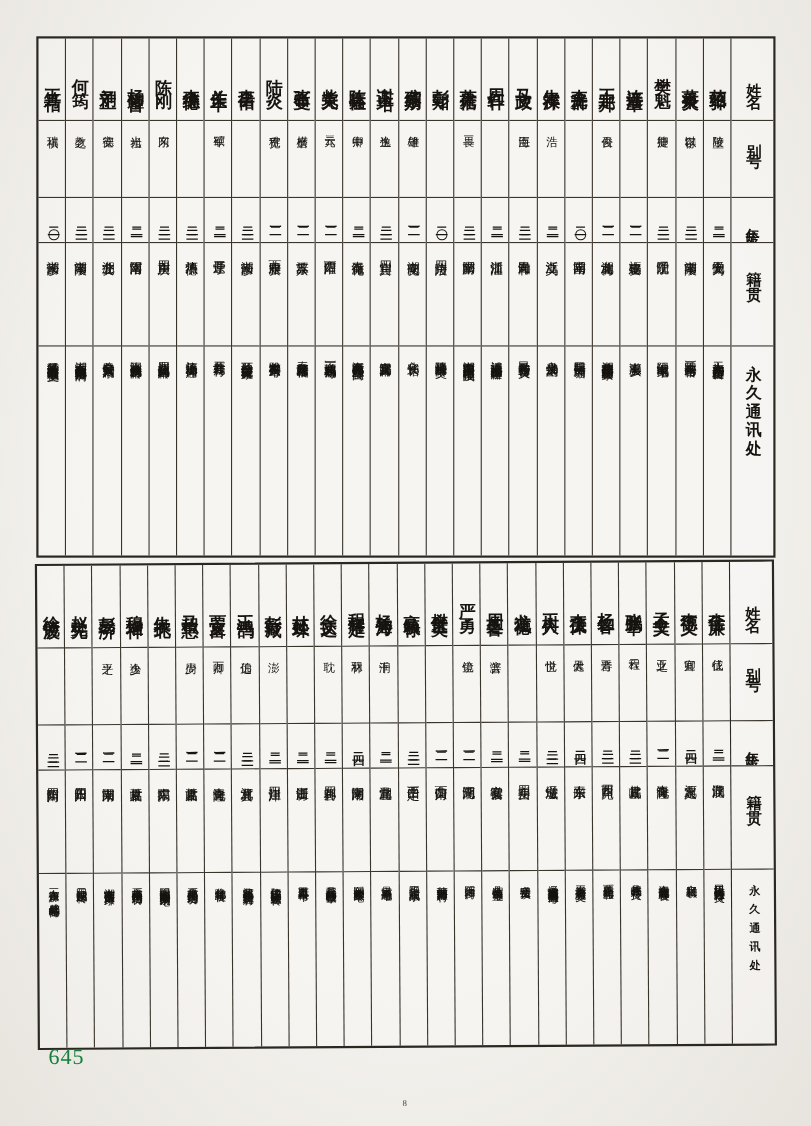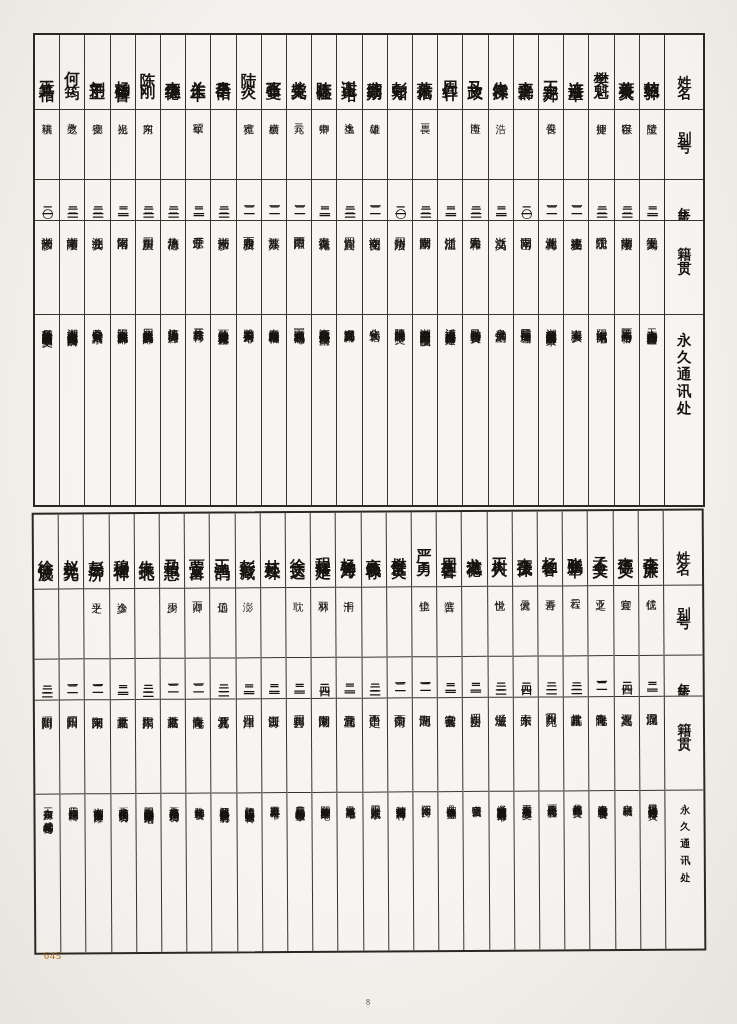--- a/index.html
+++ b/index.html
@@ -44,21 +44,21 @@
   .note{font-size:7.5px;letter-spacing:0;}
   .label-col .cell{font-weight:bold;background:rgba(255,255,255,0.15);}
   .label-col .vtext{font-size:14px;line-height:1;}
   .lh-name .vtext{letter-spacing:11px;padding-top:6px;}
   .lh-alias .vtext{letter-spacing:9px;padding-top:5px;}
   .lh-age .vtext{letter-spacing:3px;font-size:12.5px;}
   .lh-origin .vtext{letter-spacing:14px;padding-top:8px;}
   .lh-addr .vtext{letter-spacing:17px;font-size:14.5px;}
   .lh-alias{align-items:flex-start;}
   .lh-origin{align-items:flex-start;}
-  .page-number{position:absolute;left:44px;top:950px;font-size:10px;color:#a16207;letter-spacing:1px;}
+  .page-number{position:absolute;left:44px;top:950px;font-size:20px;color:#15803d;letter-spacing:1px;}
   .sig-mark{position:absolute;left:366px;top:998px;font-size:8px;color:#4a463f;}
 </style>
 </head>
 <body>
 
 <div class="tbl tbl-top">
   <div class="label-col">
     <div class="cell c-name lh-name">
         <span class="vtext">姓名</span>
       </div>

